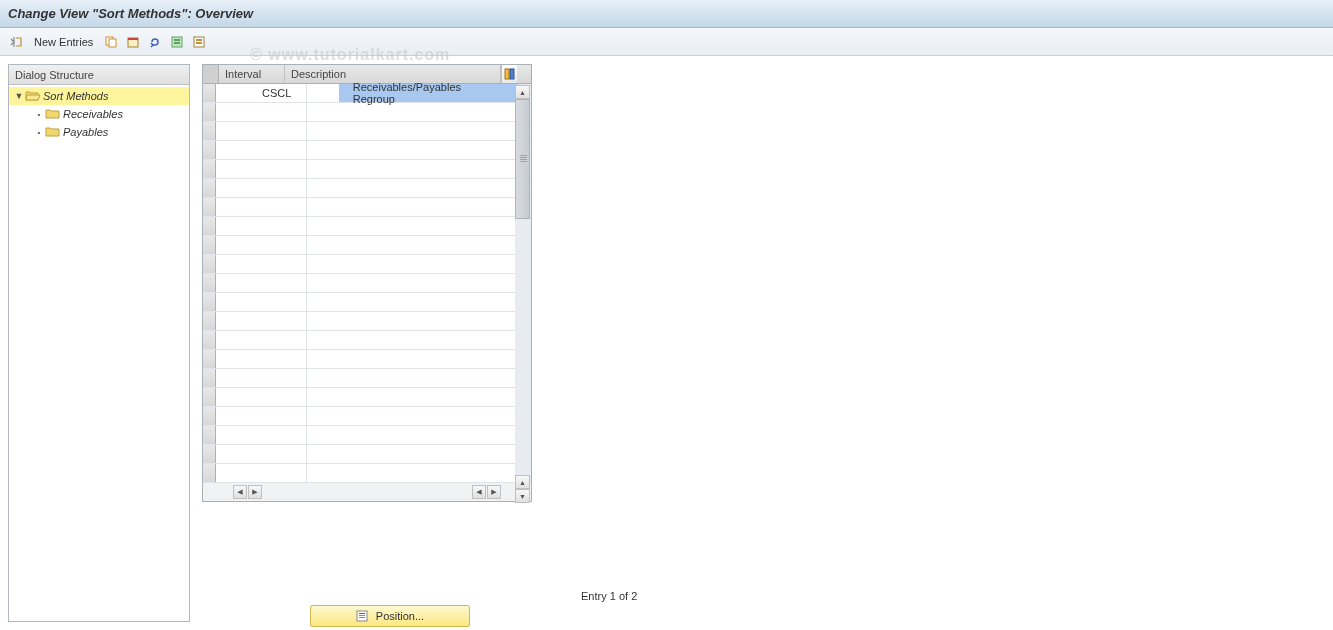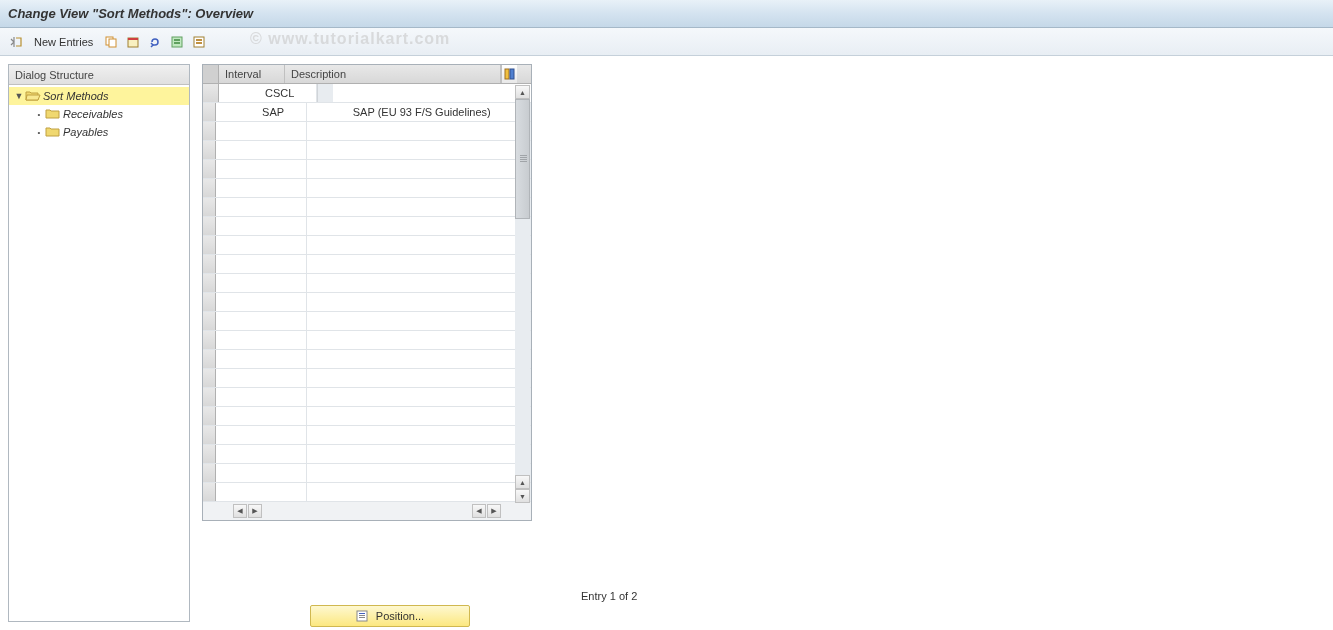--- a/index.html
+++ b/index.html
@@ -17,21 +17,21 @@
       height: 28px; 
       background: linear-gradient(to bottom, #f5f8fb, #e8eef4);
       border-bottom: 1px solid #c5d0da;
       display: flex; align-items: center; padding: 0 8px; gap: 6px;
       position: relative;
     }
     .toolbar-icon { width: 16px; height: 16px; display: flex; align-items: center; justify-content: center; cursor: pointer; }
     .toolbar-text { color: #333; cursor: pointer; padding: 0 4px; }
     
     .watermark { 
-      position: absolute; left: 250px; top: 2px; 
+      position: absolute; left: 250px; top: 18px; 
       font-size: 16px; font-weight: bold; 
       color: rgba(200,200,200,0.6); letter-spacing: 1px;
     }
     
     .main-area { display: flex; height: calc(100% - 56px); }
     
     .sidebar { 
       width: 182px; margin: 8px 0 8px 8px;
       border: 1px solid #b0b8c0;
       background: #fff;
@@ -201,26 +201,21 @@
           <svg width="12" height="12" viewBox="0 0 12 12">
               <rect x="1" y="1" width="4" height="10" fill="#f0c040" stroke="#a07020"></rect>
               <rect x="6" y="1" width="4" height="10" fill="#5080d0" stroke="#305090"></rect>
             </svg>
         </div>
       </div>
       <div class="table-body" id="table-body">
           <div class="table-row">
     <div class="row-selector"></div>
     <div class="cell cell-interval">CSCL</div>
-    <div class="scroll-track"></div>
-  </div>
-          <div class="table-row">
-    <div class="row-selector"></div>
-    <div class="cell cell-interval">SAP</div>
-    <div class="cell cell-desc ">SAP (EU 93 F/S Guidelines)</div>
+    <div class="cell cell-desc highlighted">Receivables/Payables Regroup</div>
     <div class="scroll-track"></div>
   </div>
           <div class="table-row">
     <div class="row-selector"></div>
     <div class="cell cell-interval"></div>
     <div class="cell cell-desc"></div>
     <div class="scroll-track"></div>
   </div>
           <div class="table-row">
     <div class="row-selector"></div>

